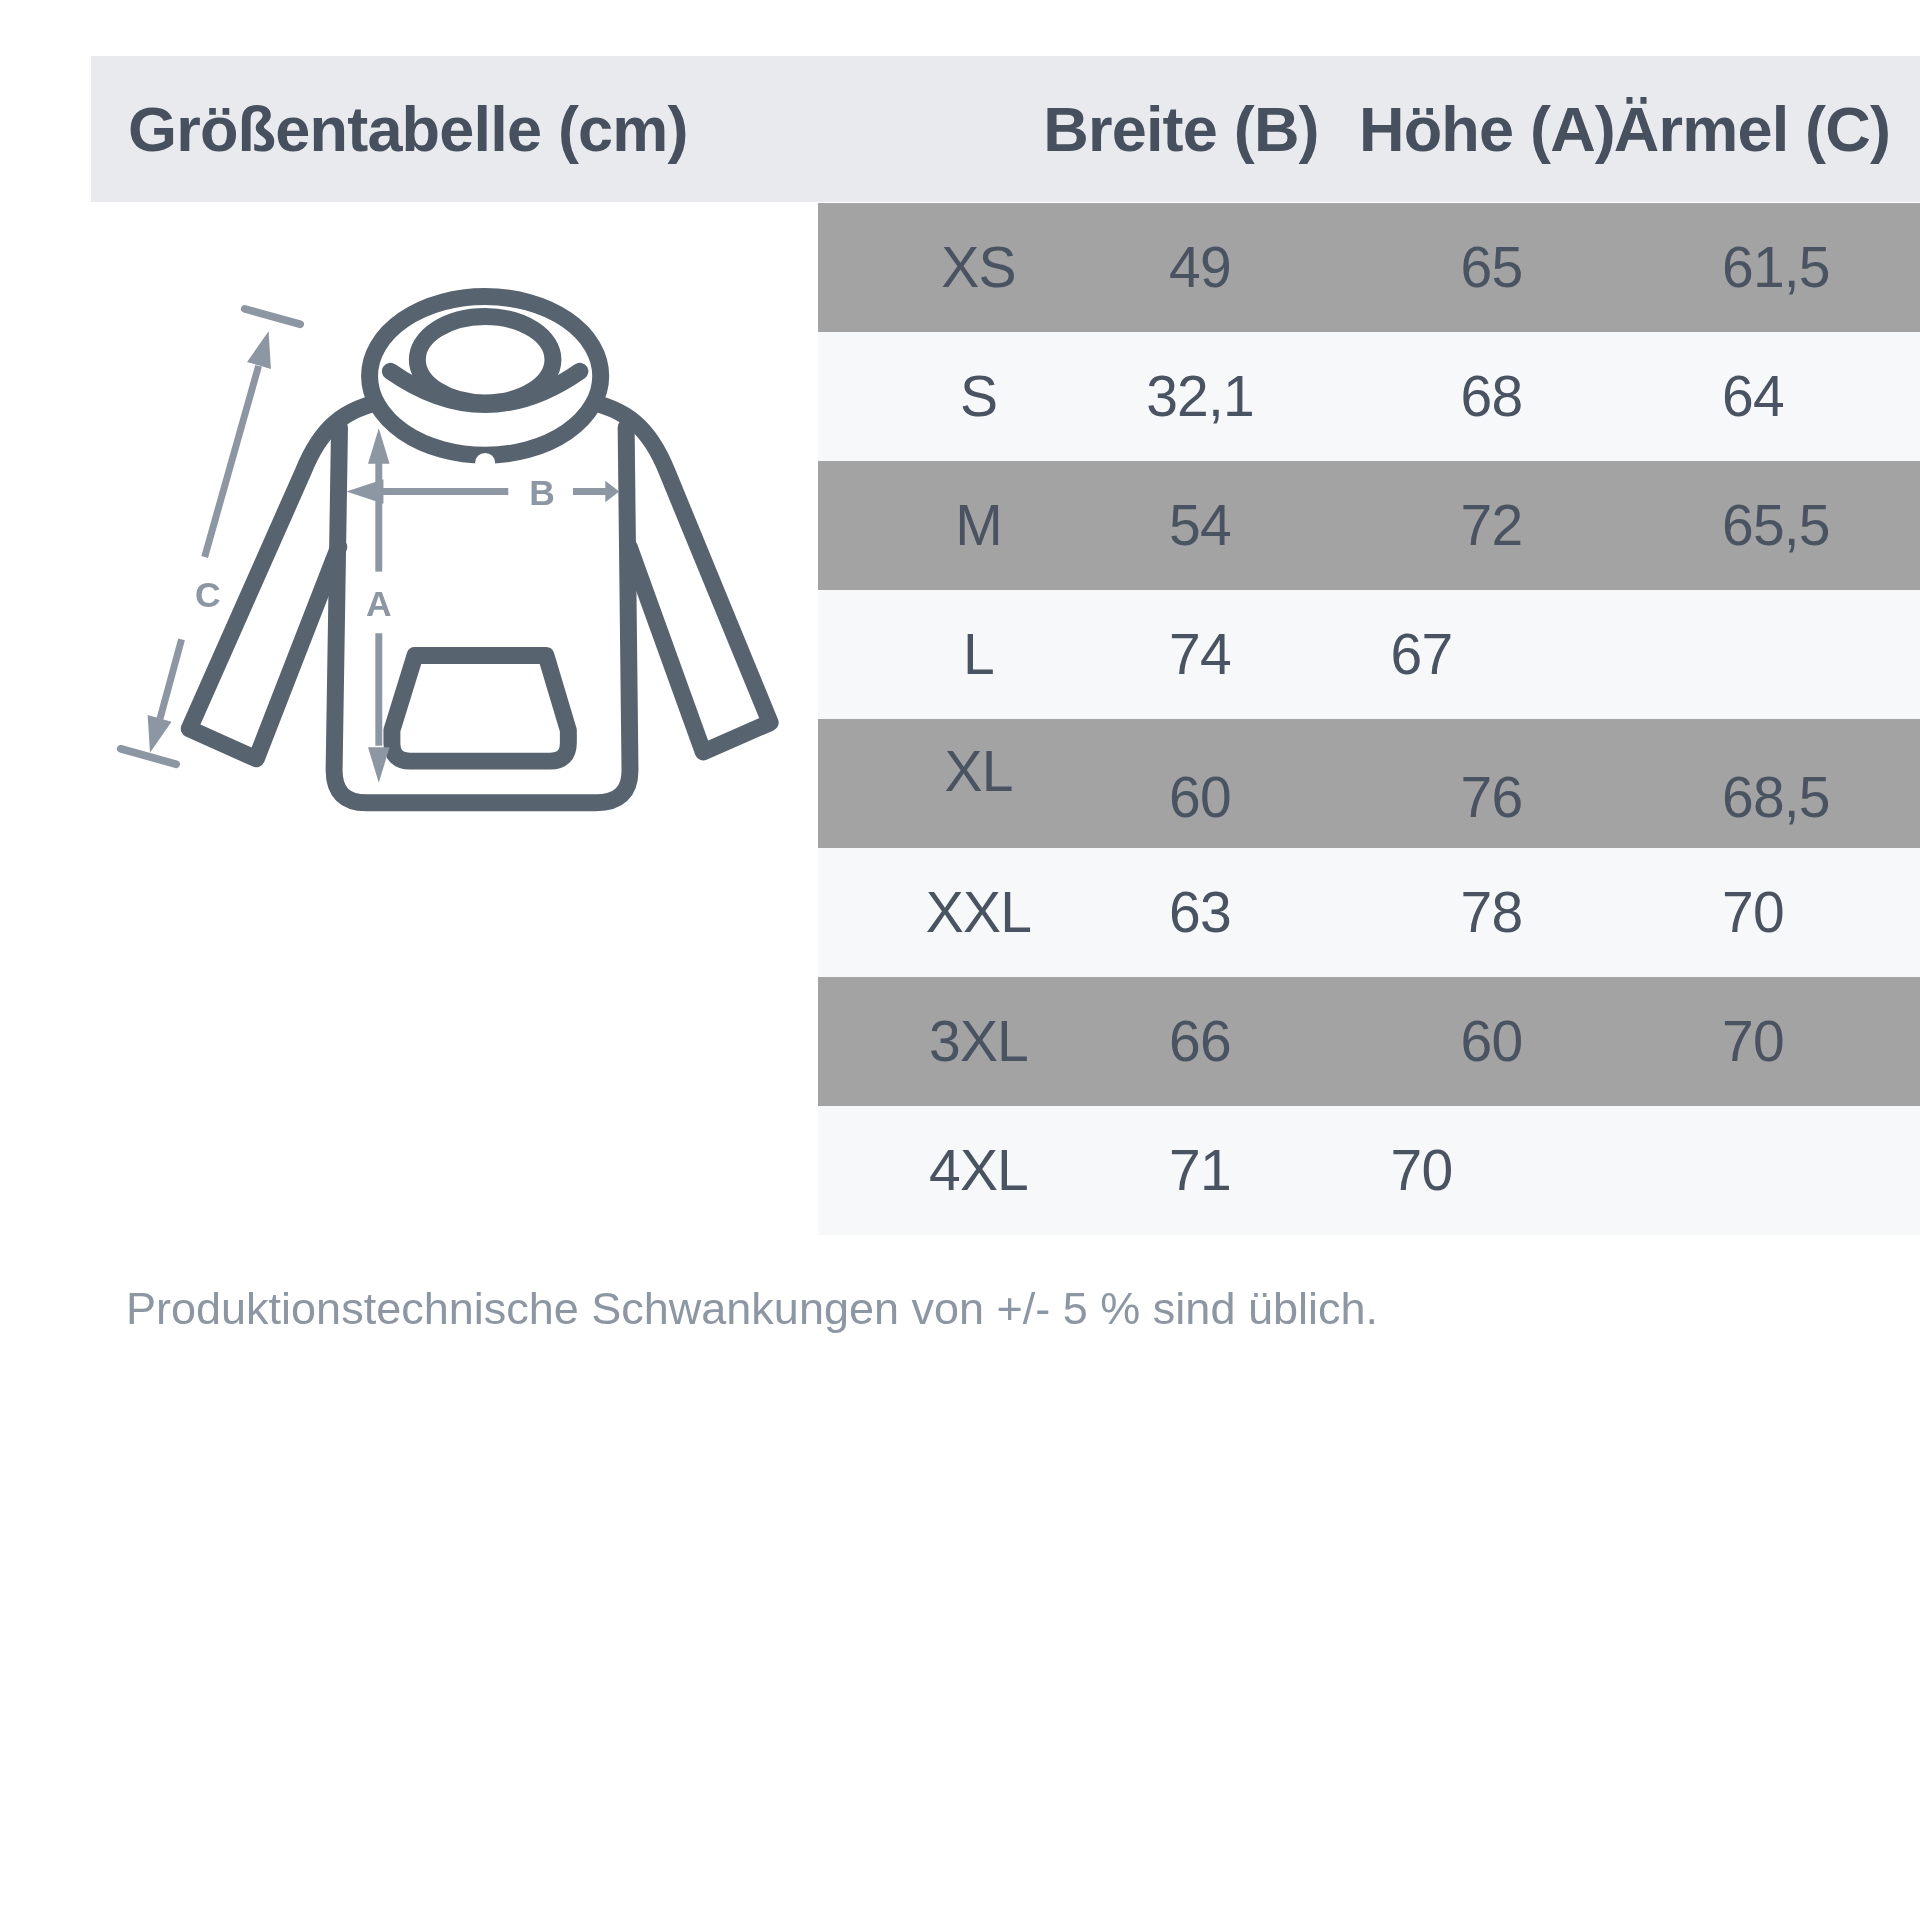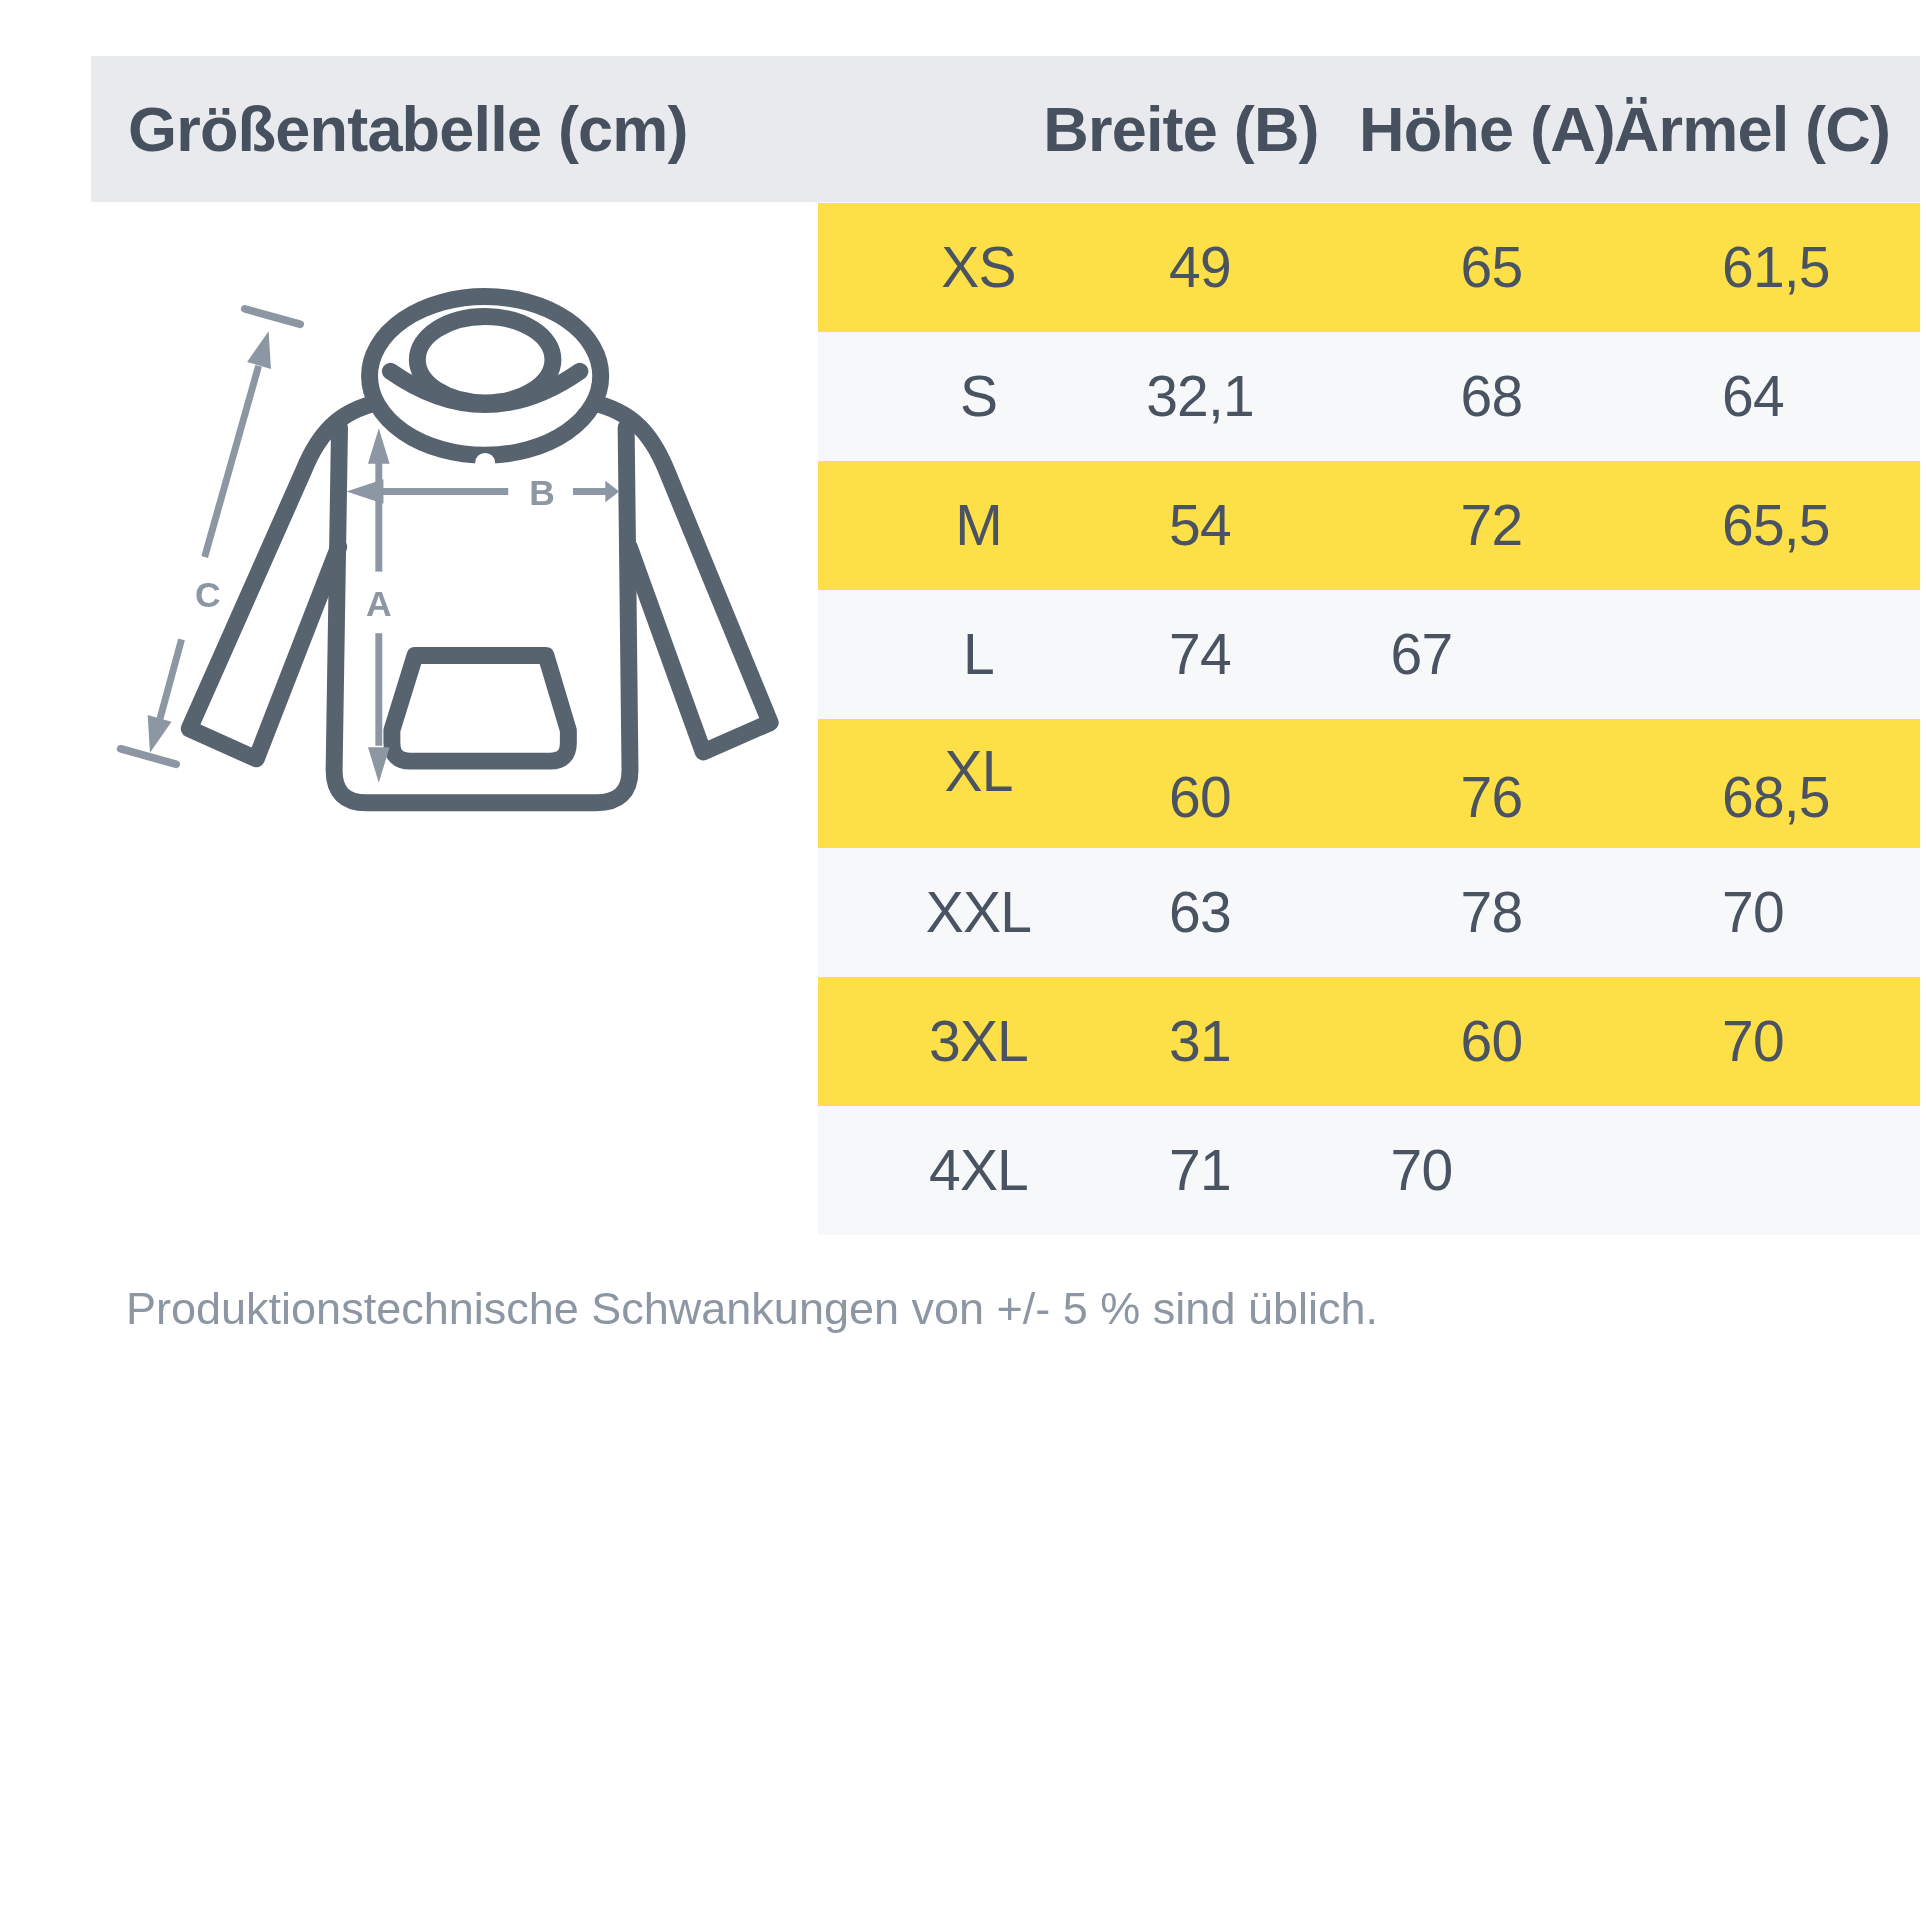--- a/index.html
+++ b/index.html
@@ -23,21 +23,21 @@
     position:absolute;top:0;height:122px;line-height:146px;transform:translateX(-50%);
     font-size:63px;font-weight:bold;color:var(--text-dark);letter-spacing:-0.8px;white-space:nowrap;
   }
   .col-head.pos-b{left:1090px;}
   .col-head.pos-a{left:1396px;}
   .col-head.pos-c{left:1661px;}
   
   .size-table{position:absolute;left:778px;top:203px;width:1102px;}
   .t-row{
     display:grid;grid-template-columns:321px 122px 461px 199px;
-    height:129px;align-items:center;background:#fde047;
+    height:129px;align-items:center;background:#a3a3a3;
   }
   .t-row.striped{background:var(--row-stripe);}
   .t-cell{
     text-align:center;font-size:57px;color:var(--text-table);
     letter-spacing:-0.8px;line-height:129px;position:relative;
   }
   .t-cell.c-aermel{padding-right:140px;}
   .t-row.row-offset .c-size{top:-12.3px;}
   .t-row.row-offset .c-breite,
   .t-row.row-offset .c-hoehe,
@@ -141,21 +141,21 @@
       <div class="t-cell c-aermel">68,5</div>
     </div>
       <div class="t-row striped">
       <div class="t-cell c-size">XXL</div>
       <div class="t-cell c-breite">63</div>
       <div class="t-cell c-hoehe">78</div>
       <div class="t-cell c-aermel">70</div>
     </div>
       <div class="t-row">
       <div class="t-cell c-size">3XL</div>
-      <div class="t-cell c-breite">31</div>
+      <div class="t-cell c-breite">66</div>
       <div class="t-cell c-hoehe">60</div>
       <div class="t-cell c-aermel">70</div>
     </div>
       <div class="t-row striped">
       <div class="t-cell c-size">4XL</div>
       <div class="t-cell c-breite">71</div>
       <div class="t-cell c-aermel">70</div>
     </div>
     </div>
 

